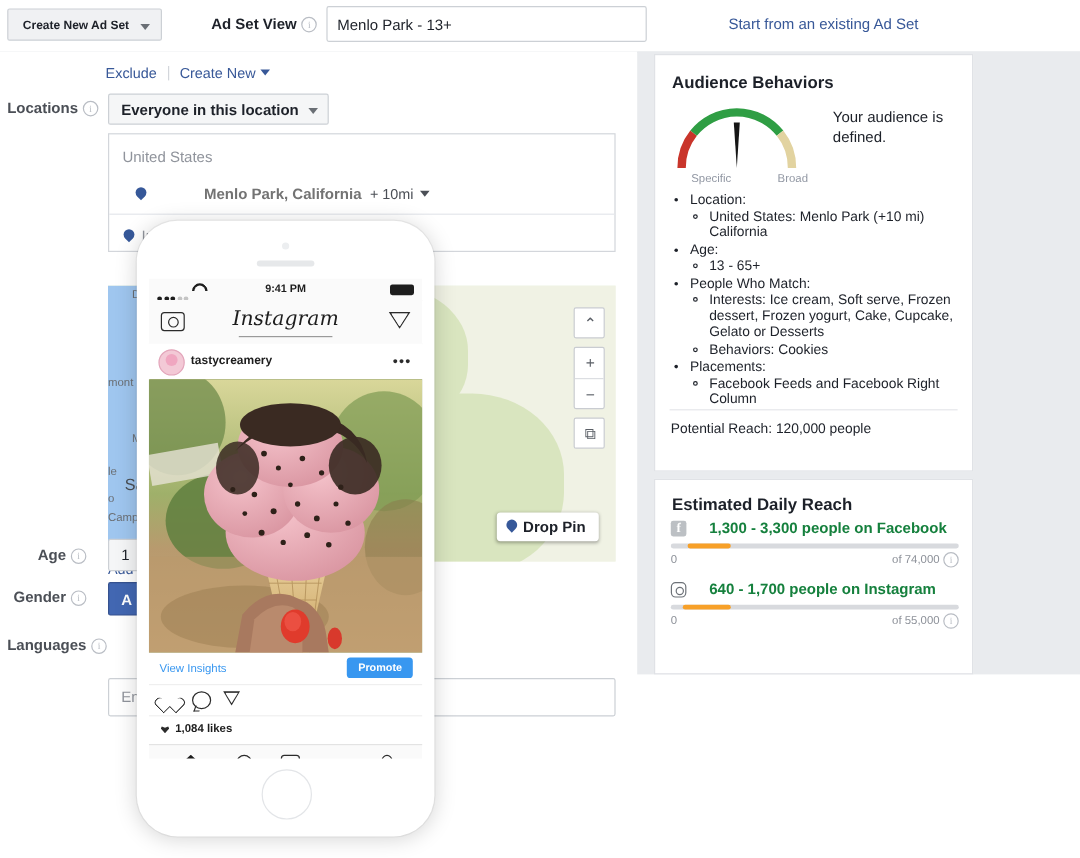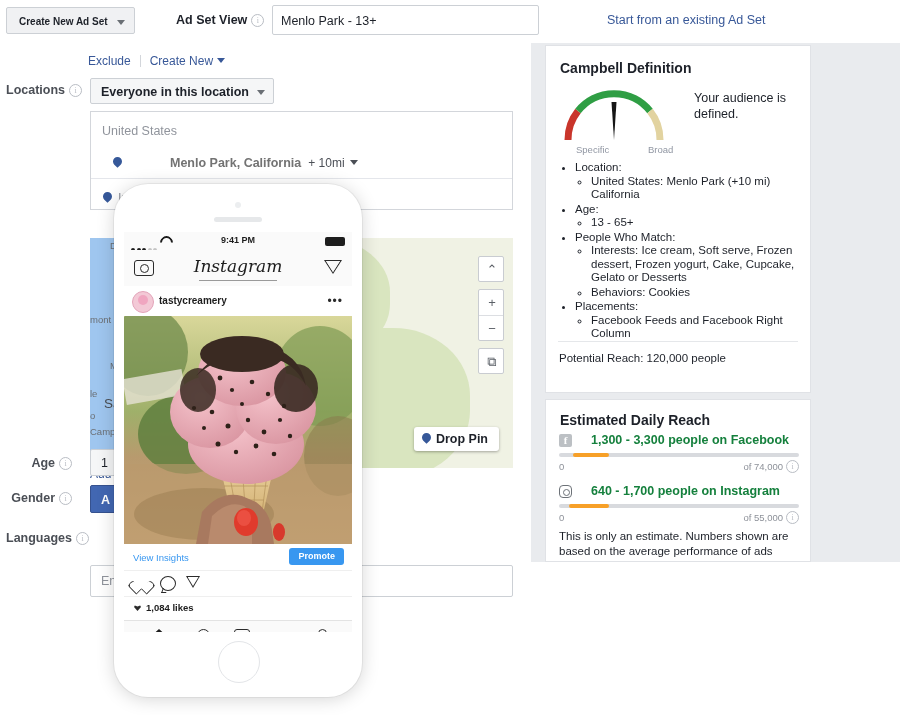--- a/index.html
+++ b/index.html
@@ -714,21 +714,21 @@
         <span class="tb tb-add"></span>
         <span class="tb tb-heart"></span>
         <span class="tb tb-prof"></span>
       </div>
     </div>
   </div>
 
   <div class="rightrail">
 
     <div class="card card-audience">
-      <div class="card-title">Campbell Definition</div>
+      <div class="card-title">Audience Behaviors</div>
 
       <div class="gauge">
         <svg width="108" height="58" viewBox="0 0 108 58">
           <path d="M8 54 A46 46 0 0 1 18 25" stroke="#c9352b" stroke-width="7" fill="none" stroke-linecap="butt"></path>
           <path d="M18 25 A46 46 0 0 1 90 25" stroke="#2f9e44" stroke-width="7" fill="none" stroke-linecap="butt"></path>
           <path d="M90 25 A46 46 0 0 1 100 54" stroke="#e2d3a0" stroke-width="7" fill="none" stroke-linecap="butt"></path>
           <path d="M54 54 L51.5 16 L56.5 16 Z" fill="#161616"></path>
         </svg>
       </div>
       <div class="gauge-lbl specific">Specific</div>
@@ -774,17 +774,16 @@
       <div class="reach-row reach-ig">
         <span class="ig-icon-sm"></span>
         <span class="reach-text">640 - 1,700 people on Instagram</span>
         <span class="reach-track"></span>
         <span class="reach-fill ig"></span>
         <span class="reach-min">0</span>
         <span class="reach-max">of 55,000</span>
         <span class="reach-i">i</span>
       </div>
 
-      <div class="reach-note">This is only an estimate. Numbers shown are based on the average performance of ads</div>
     </div>
   </div>
 
 </div>
 
 </body></html>

